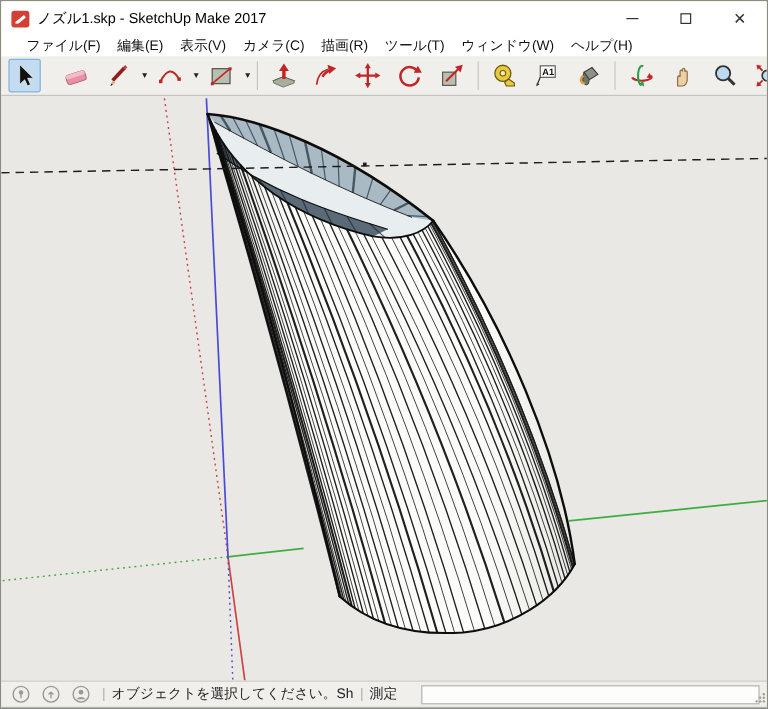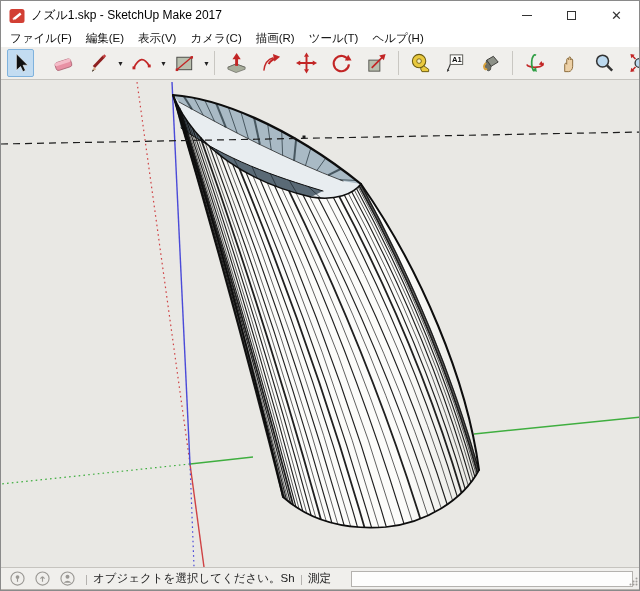--- a/index.html
+++ b/index.html
@@ -12,21 +12,21 @@
   
   .titlebar{height:29px;background:#ffffff;display:flex;align-items:center;}
   .app-icon{width:16px;height:16px;margin:0 6px 0 8px;flex:0 0 auto;}
   .title-text{font-size:12px;color:#000;white-space:nowrap;}
   .win-controls{margin-left:auto;display:flex;height:100%;}
   .win-btn{width:45px;height:100%;display:flex;align-items:center;justify-content:center;cursor:default;}
   .glyph-min{width:10px;height:0;border-top:1px solid #333;}
   .glyph-max{width:9px;height:9px;border:1px solid #333;}
   .glyph-close{font-size:13px;color:#333;line-height:1;}
   
-  .menubar{height:17px;background:#ffffff;display:flex;align-items:flex-start;padding-left:2px;}
+  .menubar{height:17px;background:#ffffff;display:flex;align-items:flex-start;padding-left:14px;}
   .menu-item{font-size:11.5px;color:#111;padding:1px 7px;white-space:nowrap;}
   
   .toolbar{height:33px;background:#f0efec;border-bottom:1px solid #c6c4bf;display:flex;align-items:center;padding:0 2px;overflow:hidden;}
   .tbtn{position:relative;width:27px;height:28px;border:1px solid transparent;background:transparent;padding:1px;margin:4px;display:flex;align-items:center;justify-content:center;flex:0 0 auto;}
   .tbtn svg{display:block;}
   .tbtn.active{background:#c3dcf1;border-color:#7fb2dd;border-radius:2px;}
   .dd{font-size:7px;color:#222;margin-left:1px;flex:0 0 auto;}
   .tsep{width:1px;height:24px;background:#c9c7c2;margin:0 4px;flex:0 0 auto;}
   .gap{width:8px;flex:0 0 auto;}
   
@@ -68,20 +68,21 @@
     </div>
   </div>
 
   <div class="menubar">
     <span class="menu-item">ファイル(F)</span>
     <span class="menu-item">編集(E)</span>
     <span class="menu-item">表示(V)</span>
     <span class="menu-item">カメラ(C)</span>
     <span class="menu-item">描画(R)</span>
     <span class="menu-item">ツール(T)</span>
+    <span class="menu-item">ウィンドウ(W)</span>
     <span class="menu-item">ヘルプ(H)</span>
   </div>
 
   <div class="toolbar">
 
     <button class="tbtn active">
       <svg width="22" height="22" viewBox="0 0 24 24">
         <path d="M7 2 L7 20 L11.5 15.8 L14.2 21.5 L16.8 20 L14.2 14.4 L19.5 14.4 Z" fill="#111" stroke="#fff" stroke-width="0.6"></path>
       </svg>
     </button>

